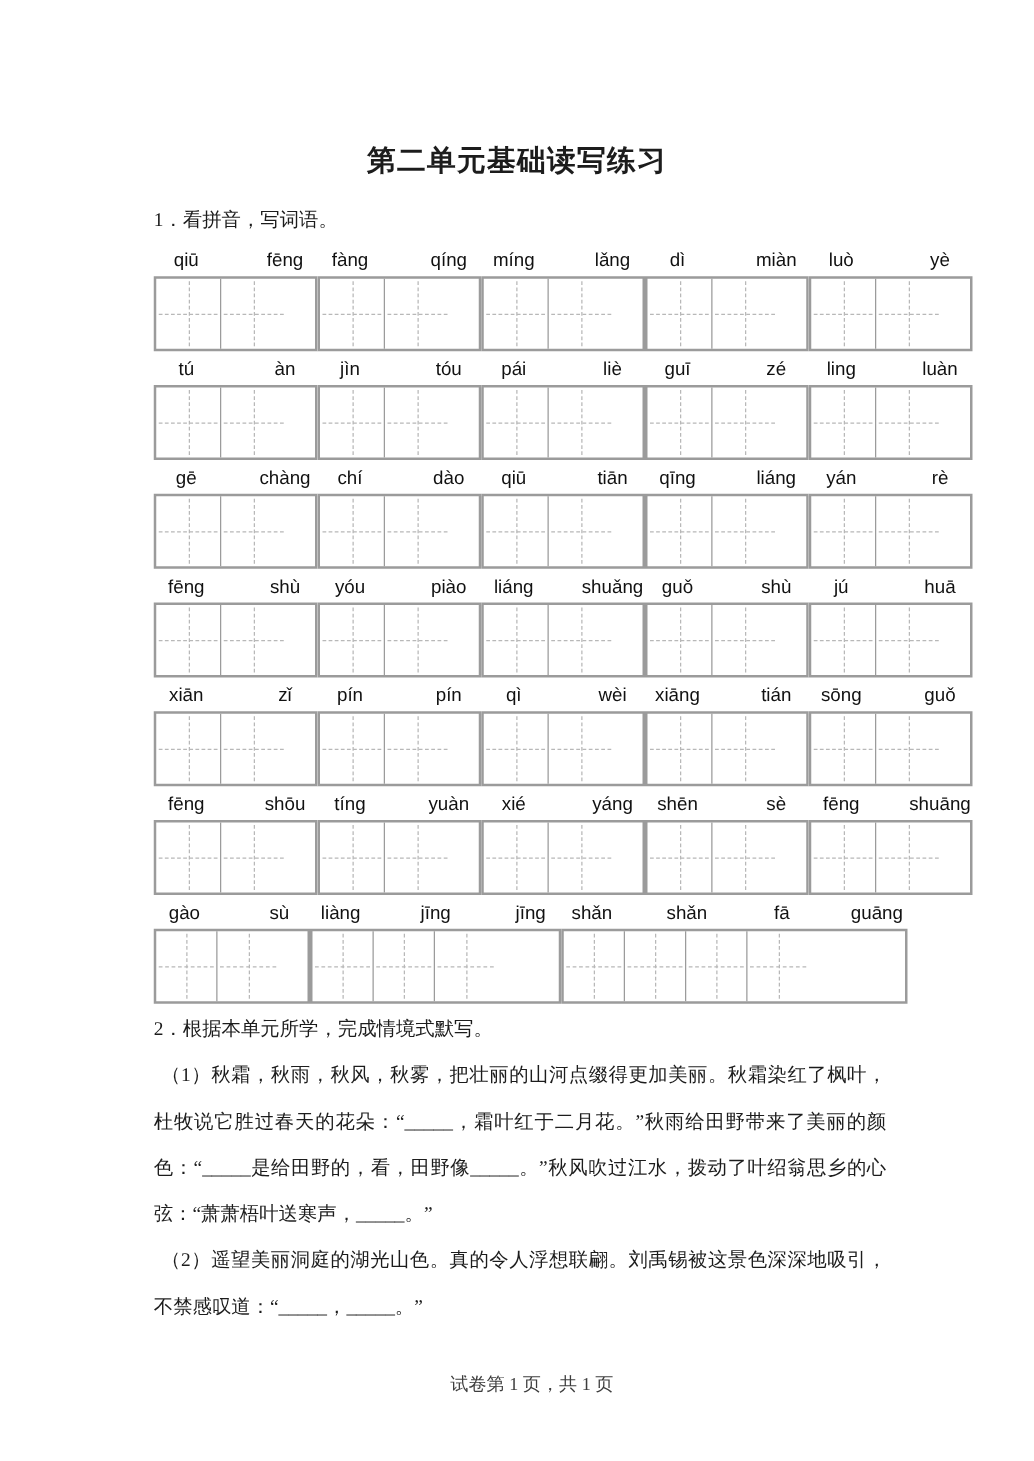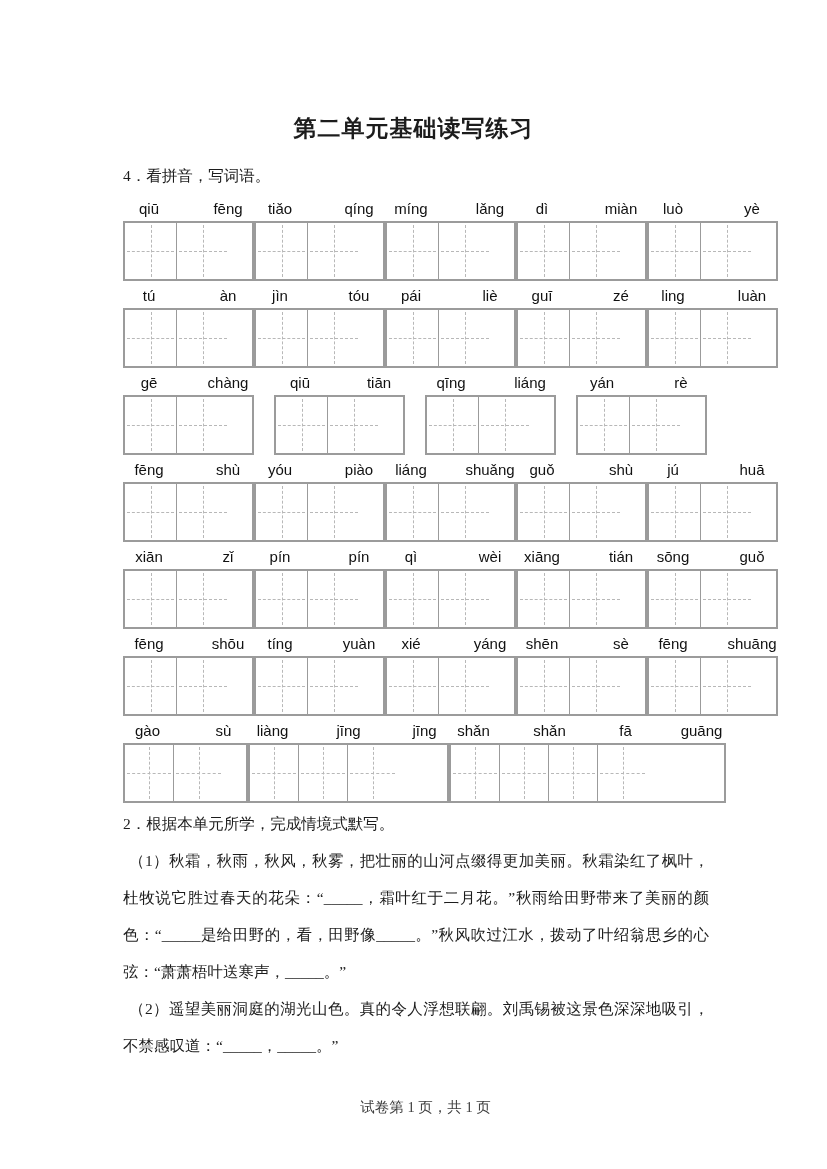--- a/index.html
+++ b/index.html
@@ -67,37 +67,37 @@
   .page-footer {
     position:absolute; top:1098px; left:0; width:827px;
     text-align:center; font-size:14.5px; color:#3d3d3d;padding-left:12px;
   }
 </style>
 </head>
 <body>
 
 <div class="doc-title">第二单元基础读写练习</div>
 
-<div class="q1-heading">4．看拼音，写词语。</div>
+<div class="q1-heading">1．看拼音，写词语。</div>
 
 <div id="pinyin-rows">
     <div class="prow">
       <div class="pgroup">
         <div class="pline">
           <span class="syll" style="width: 52px;">qiū</span>
           <span class="syll" style="width: 52px;">fēng</span>
         </div>
         <div class="pboxes">
           <div class="pbox" style="width: 52px;"></div>
           <div class="pbox" style="width: 52px;"></div>
         </div>
       </div>
       <div class="pgroup">
         <div class="pline">
-          <span class="syll" style="width: 52px;">tiǎo</span>
+          <span class="syll" style="width: 52px;">fàng</span>
           <span class="syll" style="width: 52px;">qíng</span>
         </div>
         <div class="pboxes">
           <div class="pbox" style="width: 52px;"></div>
           <div class="pbox" style="width: 52px;"></div>
         </div>
       </div>
       <div class="pgroup">
         <div class="pline">
           <span class="syll" style="width: 52px;">míng</span>
@@ -179,20 +179,30 @@
           <div class="pbox" style="width: 52px;"></div>
           <div class="pbox" style="width: 52px;"></div>
         </div>
       </div>
     </div>
     <div class="prow">
       <div class="pgroup">
         <div class="pline">
           <span class="syll" style="width: 52px;">gē</span>
           <span class="syll" style="width: 52px;">chàng</span>
+        </div>
+        <div class="pboxes">
+          <div class="pbox" style="width: 52px;"></div>
+          <div class="pbox" style="width: 52px;"></div>
+        </div>
+      </div>
+      <div class="pgroup">
+        <div class="pline">
+          <span class="syll" style="width: 52px;">chí</span>
+          <span class="syll" style="width: 52px;">dào</span>
         </div>
         <div class="pboxes">
           <div class="pbox" style="width: 52px;"></div>
           <div class="pbox" style="width: 52px;"></div>
         </div>
       </div>
       <div class="pgroup">
         <div class="pline">
           <span class="syll" style="width: 52px;">qiū</span>
           <span class="syll" style="width: 52px;">tiān</span>

